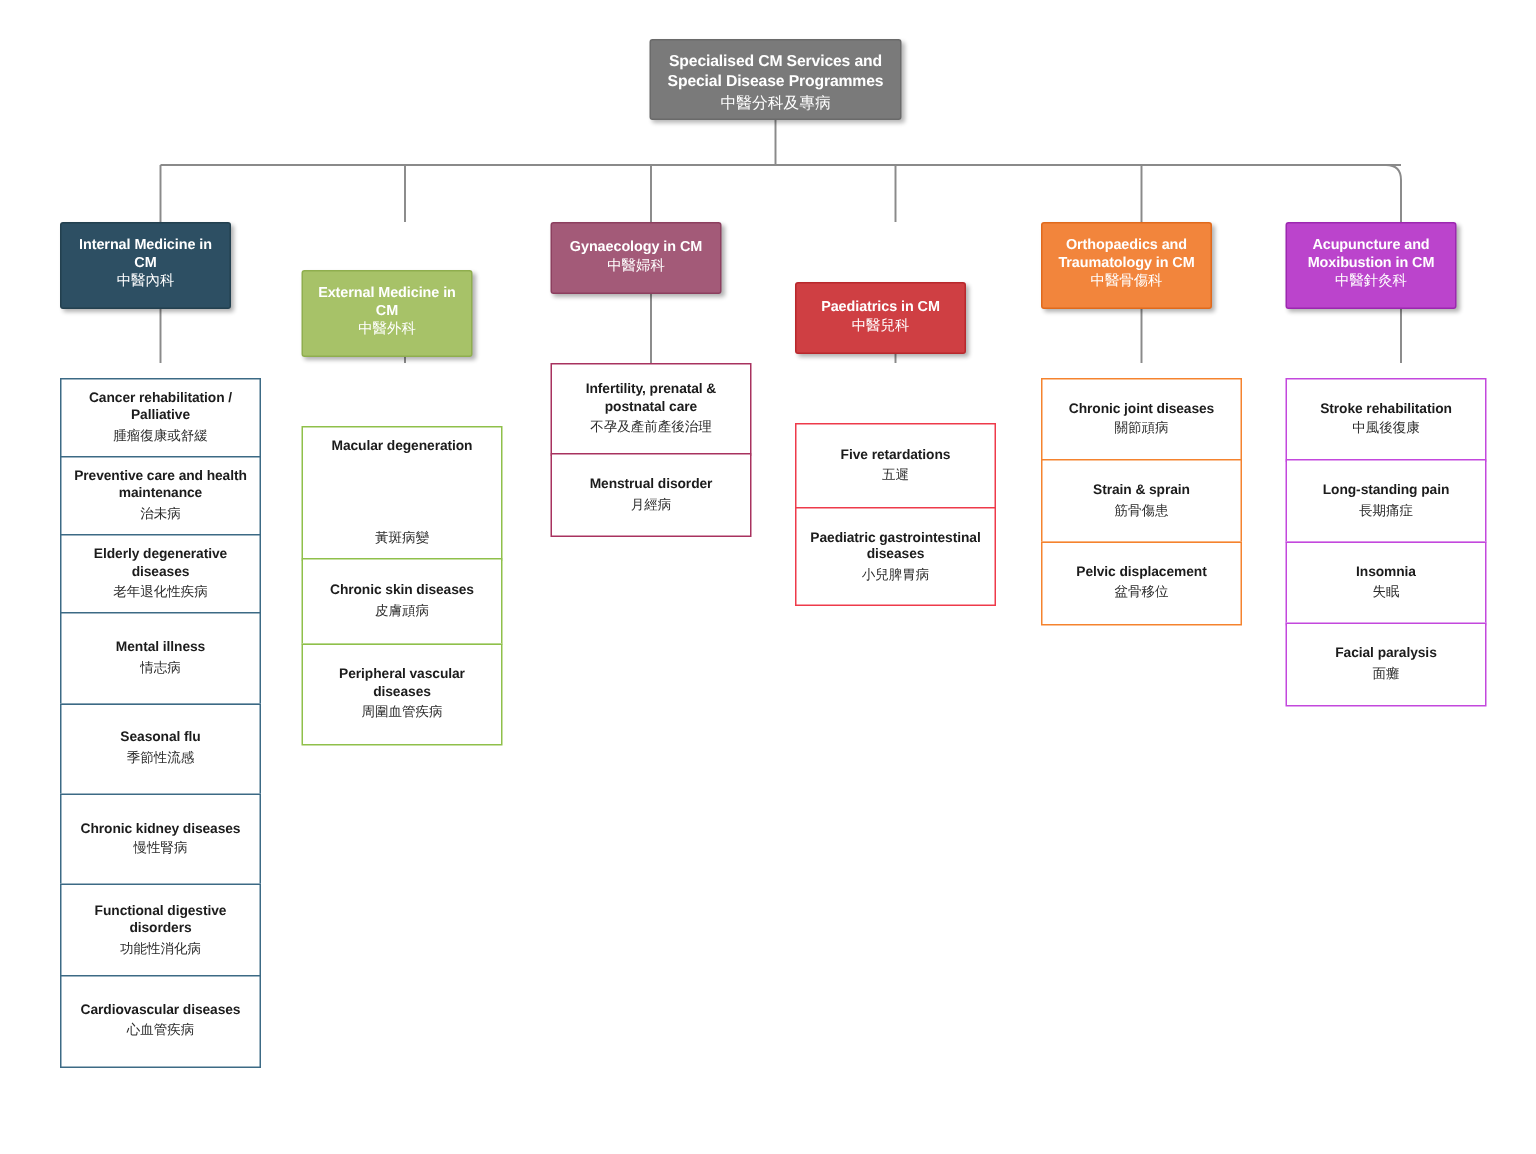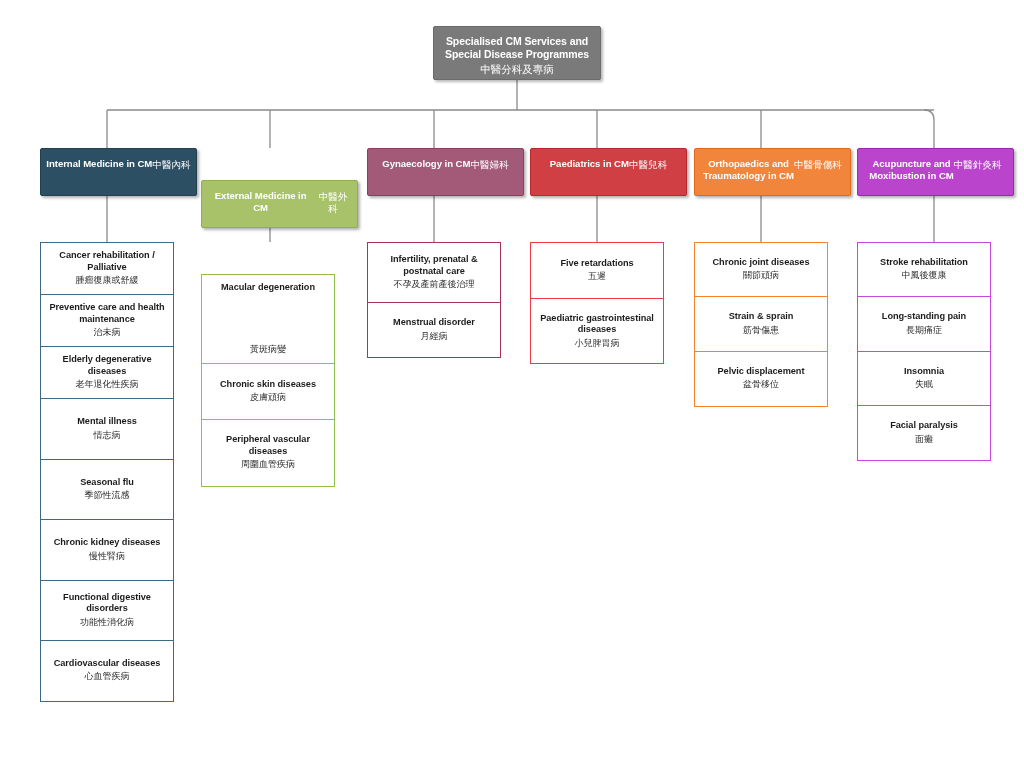--- a/index.html
+++ b/index.html
@@ -65,27 +65,28 @@
   
   .column {
     position: absolute;
     top: 148px;
     width: 134px;
     z-index: 3;
   }
 
   .cat-head {
     box-sizing: border-box;
-    width: 157px;
+    width: 114px;
     border-radius: 2px;
     box-shadow: 2px 2px 3px rgba(0,0,0,0.3);
     padding: 9px 5px 10px 5px;
     text-align: center;
     min-height: 48px;
     display: flex;
+    flex-direction: column;
     justify-content: center;
   }
   .cat-head .en {
     color: #ffffff;
     font-size: 9.6px;
     font-weight: bold;
     line-height: 1.22;
     letter-spacing: -0.05px;
   }
   .cat-head .zh {
@@ -238,21 +239,21 @@
         <div class="en">Infertility, prenatal &amp; postnatal care</div>
         <div class="zh">不孕及產前產後治理</div>
       </div>
       <div class="item" style="border-color:#a8325f;min-height:56px;">
         <div class="en">Menstrual disorder</div>
         <div class="zh">月經病</div>
       </div>
     </div>
   </div>
 
-  <div class="column" style="left:530px;">
+  <div class="column" style="left:530px;margin-top:40px;">
     <div class="cat-head" style="background:#cf3f43;border:1px solid #b8282c;">
       <div class="en">Paediatrics in CM</div>
       <div class="zh">中醫兒科</div>
     </div>
     <div class="item-stack">
       <div class="item" style="border-color:#ee3a4a;min-height:58px;">
         <div class="en">Five retardations</div>
         <div class="zh">五遲</div>
       </div>
       <div class="item" style="border-color:#ee3a4a;min-height:66px;">

